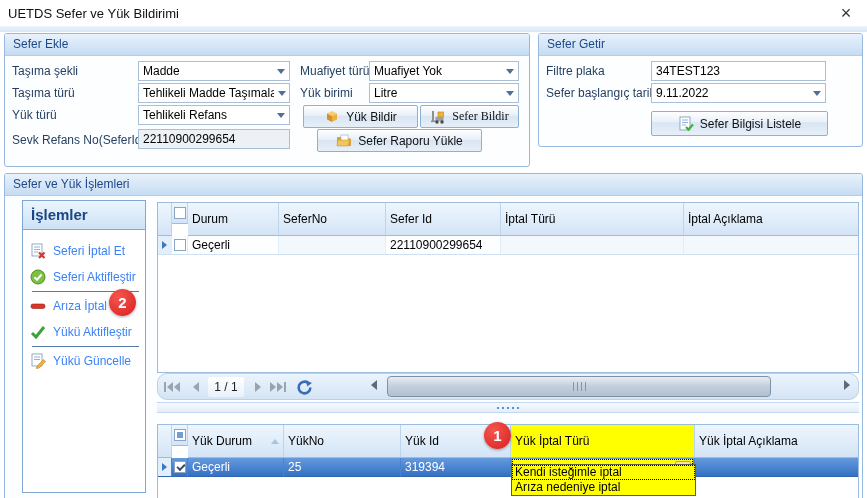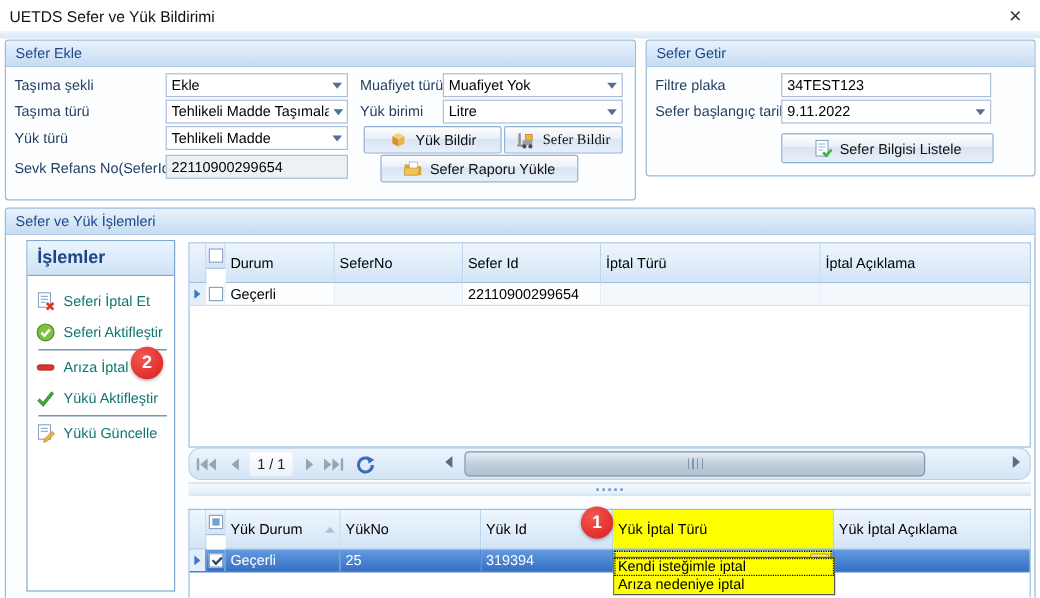--- a/index.html
+++ b/index.html
@@ -22,21 +22,21 @@
   .tbox input{border:0;outline:0;width:100%;font:inherit;background:transparent;padding:0;}
   .ro{background:#edf1f6;}
   .cmb-btn{margin-left:auto;width:16px;height:100%;display:flex;align-items:center;justify-content:center;}
   .tri-d{width:0;height:0;border-left:4px solid transparent;border-right:4px solid transparent;border-top:5px solid #4f6f94;}
   .btn{display:flex;align-items:center;justify-content:center;gap:6px;color:#111;box-sizing:border-box;
     background:linear-gradient(#fefefe,#e9f0f8 45%,#d8e5f2 46%,#e7eff9);border:1px solid #8cb0d8;border-radius:2px;}
   
   .panel{border:1px solid #7fa7d1;background:#fff;box-sizing:border-box;}
   .panel-header{height:28px;line-height:28px;padding-left:8px;font-size:15px;font-weight:bold;color:#1b4586;
     background:linear-gradient(#ecf5fe,#cde2f5);border-bottom:1px solid #7fa7d1;}
-  .mitem{height:26px;display:flex;align-items:center;gap:7px;padding-left:7px;color:#0f766e;}
+  .mitem{height:26px;display:flex;align-items:center;gap:7px;padding-left:7px;color:#3b82f6;}
   .msep{border-top:1px solid #537aa9;margin:1px 6px 1px 9px;}
   .micon{width:16px;height:16px;flex:0 0 16px;}
   
   .ghead{display:flex;}
   .ghead .hc{background:linear-gradient(#eef6fe,#d3e4f6);border-right:1px solid #bcd4ec;border-bottom:1px solid #9fbddb;
     height:21px;display:flex;align-items:center;padding:16px 4px;box-sizing:border-box;white-space:nowrap;overflow:hidden;}
   .grow{display:flex;}
   .grow .dc{height:19px;display:flex;align-items:center;padding:0 4px;box-sizing:border-box;
     border-right:1px solid #e2edf8;border-bottom:1px solid #cfe0f1;background:#fdfeff;white-space:nowrap;overflow:hidden;}
   .sel .dc{background:linear-gradient(#649ade,#3470c4);color:#fff;border-right:1px solid #4a82cd;border-bottom:1px solid #2f66b4;}
@@ -86,35 +86,35 @@
   <div class="abs title">UETDS Sefer ve Yük Bildirimi</div>
   <div class="abs close">×</div>
 </div>
 <div class="abs topband"></div>
 
 <div class="abs group" style="left:4px;top:33px;width:526px;height:134px;">
   <div class="group-header">Sefer Ekle</div>
 </div>
 <div class="abs lbl" style="left:12px;top:64px;">Taşıma şekli</div>
 <div class="abs combo" style="left:138px;top:61px;width:152px;">
-  <span>Ekle</span>
+  <span>Madde</span>
   <span class="cmb-btn">
       <span class="tri-d"></span>
     </span>
 </div>
 <div class="abs lbl" style="left:12px;top:86px;">Taşıma türü</div>
 <div class="abs combo" style="left:138px;top:83px;width:152px;">
   <span style="overflow:hidden;white-space:nowrap;">Tehlikeli Madde Taşımaları</span>
   <span class="cmb-btn">
       <span class="tri-d"></span>
     </span>
 </div>
 <div class="abs lbl" style="left:12px;top:108px;">Yük türü</div>
 <div class="abs combo" style="left:138px;top:105px;width:152px;">
-  <span>Tehlikeli Madde</span>
+  <span>Tehlikeli Refans</span>
   <span class="cmb-btn">
       <span class="tri-d"></span>
     </span>
 </div>
 <div class="abs lbl" style="left:12px;top:133px;">Sevk Refans No(SeferId)</div>
 <div class="abs tbox ro" style="left:138px;top:129px;width:152px;">
   <span>22110900299654</span>
 </div>
 <div class="abs lbl" style="left:300px;top:64px;">Muafiyet türü</div>
 <div class="abs combo" style="left:369px;top:61px;width:150px;">

